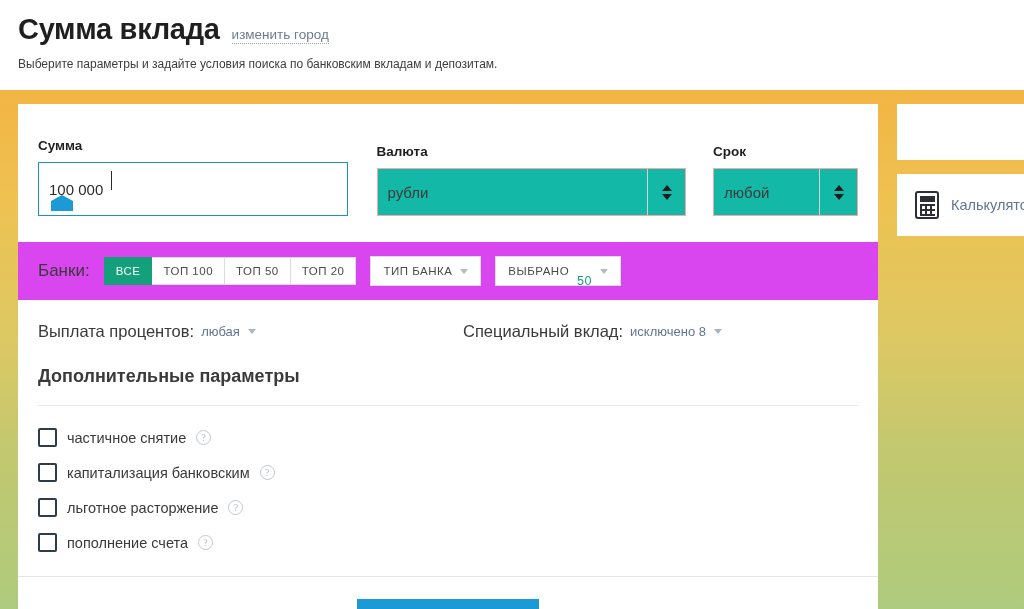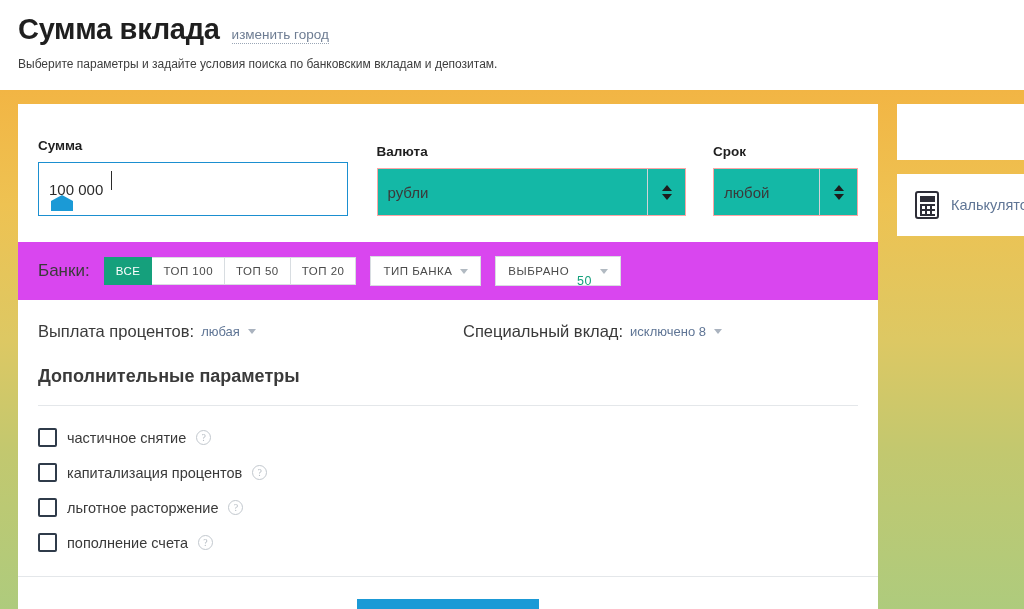--- a/index.html
+++ b/index.html
@@ -438,21 +438,21 @@
     <div class="hr"></div>
 
     <div class="checks">
       <div class="check-row">
         <span class="cbox"></span>
         <span class="check-label">частичное снятие</span>
         <span class="help">?</span>
       </div>
       <div class="check-row">
         <span class="cbox"></span>
-        <span class="check-label">капитализация процентов</span>
+        <span class="check-label">капитализация банковским</span>
         <span class="help">?</span>
       </div>
       <div class="check-row">
         <span class="cbox"></span>
         <span class="check-label">льготное расторжение</span>
         <span class="help">?</span>
       </div>
       <div class="check-row">
         <span class="cbox"></span>
         <span class="check-label">пополнение счета</span>

